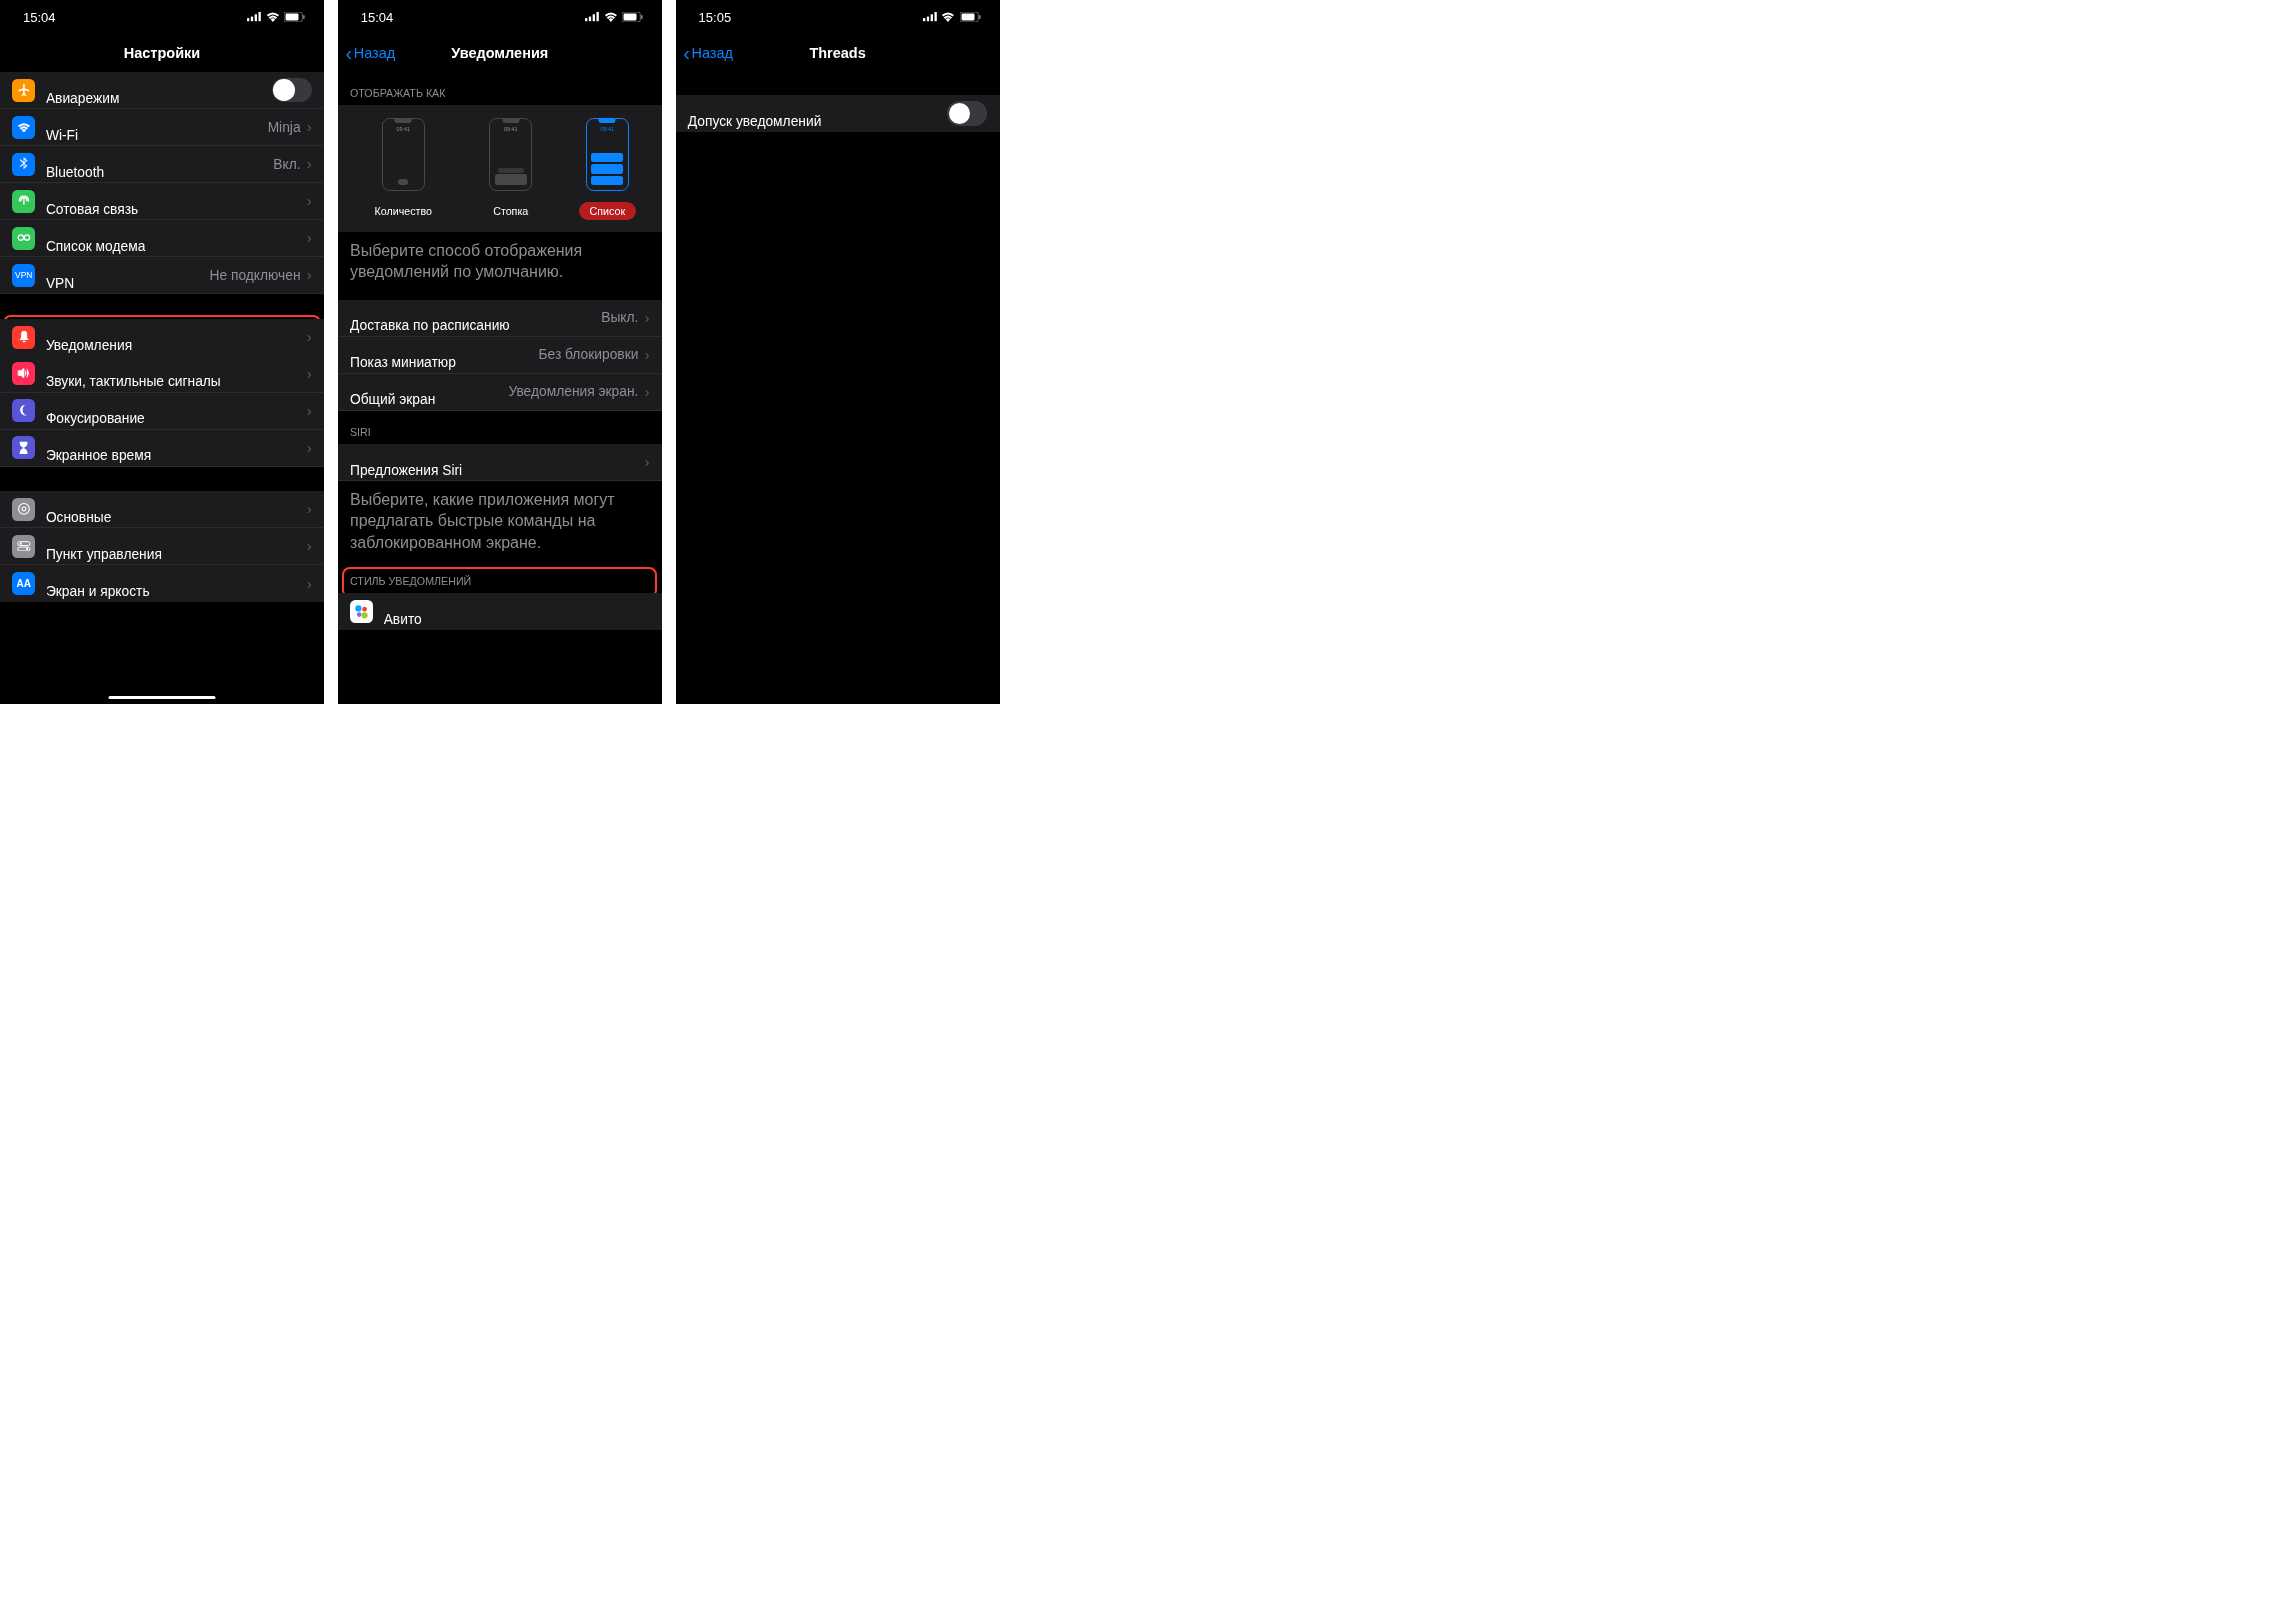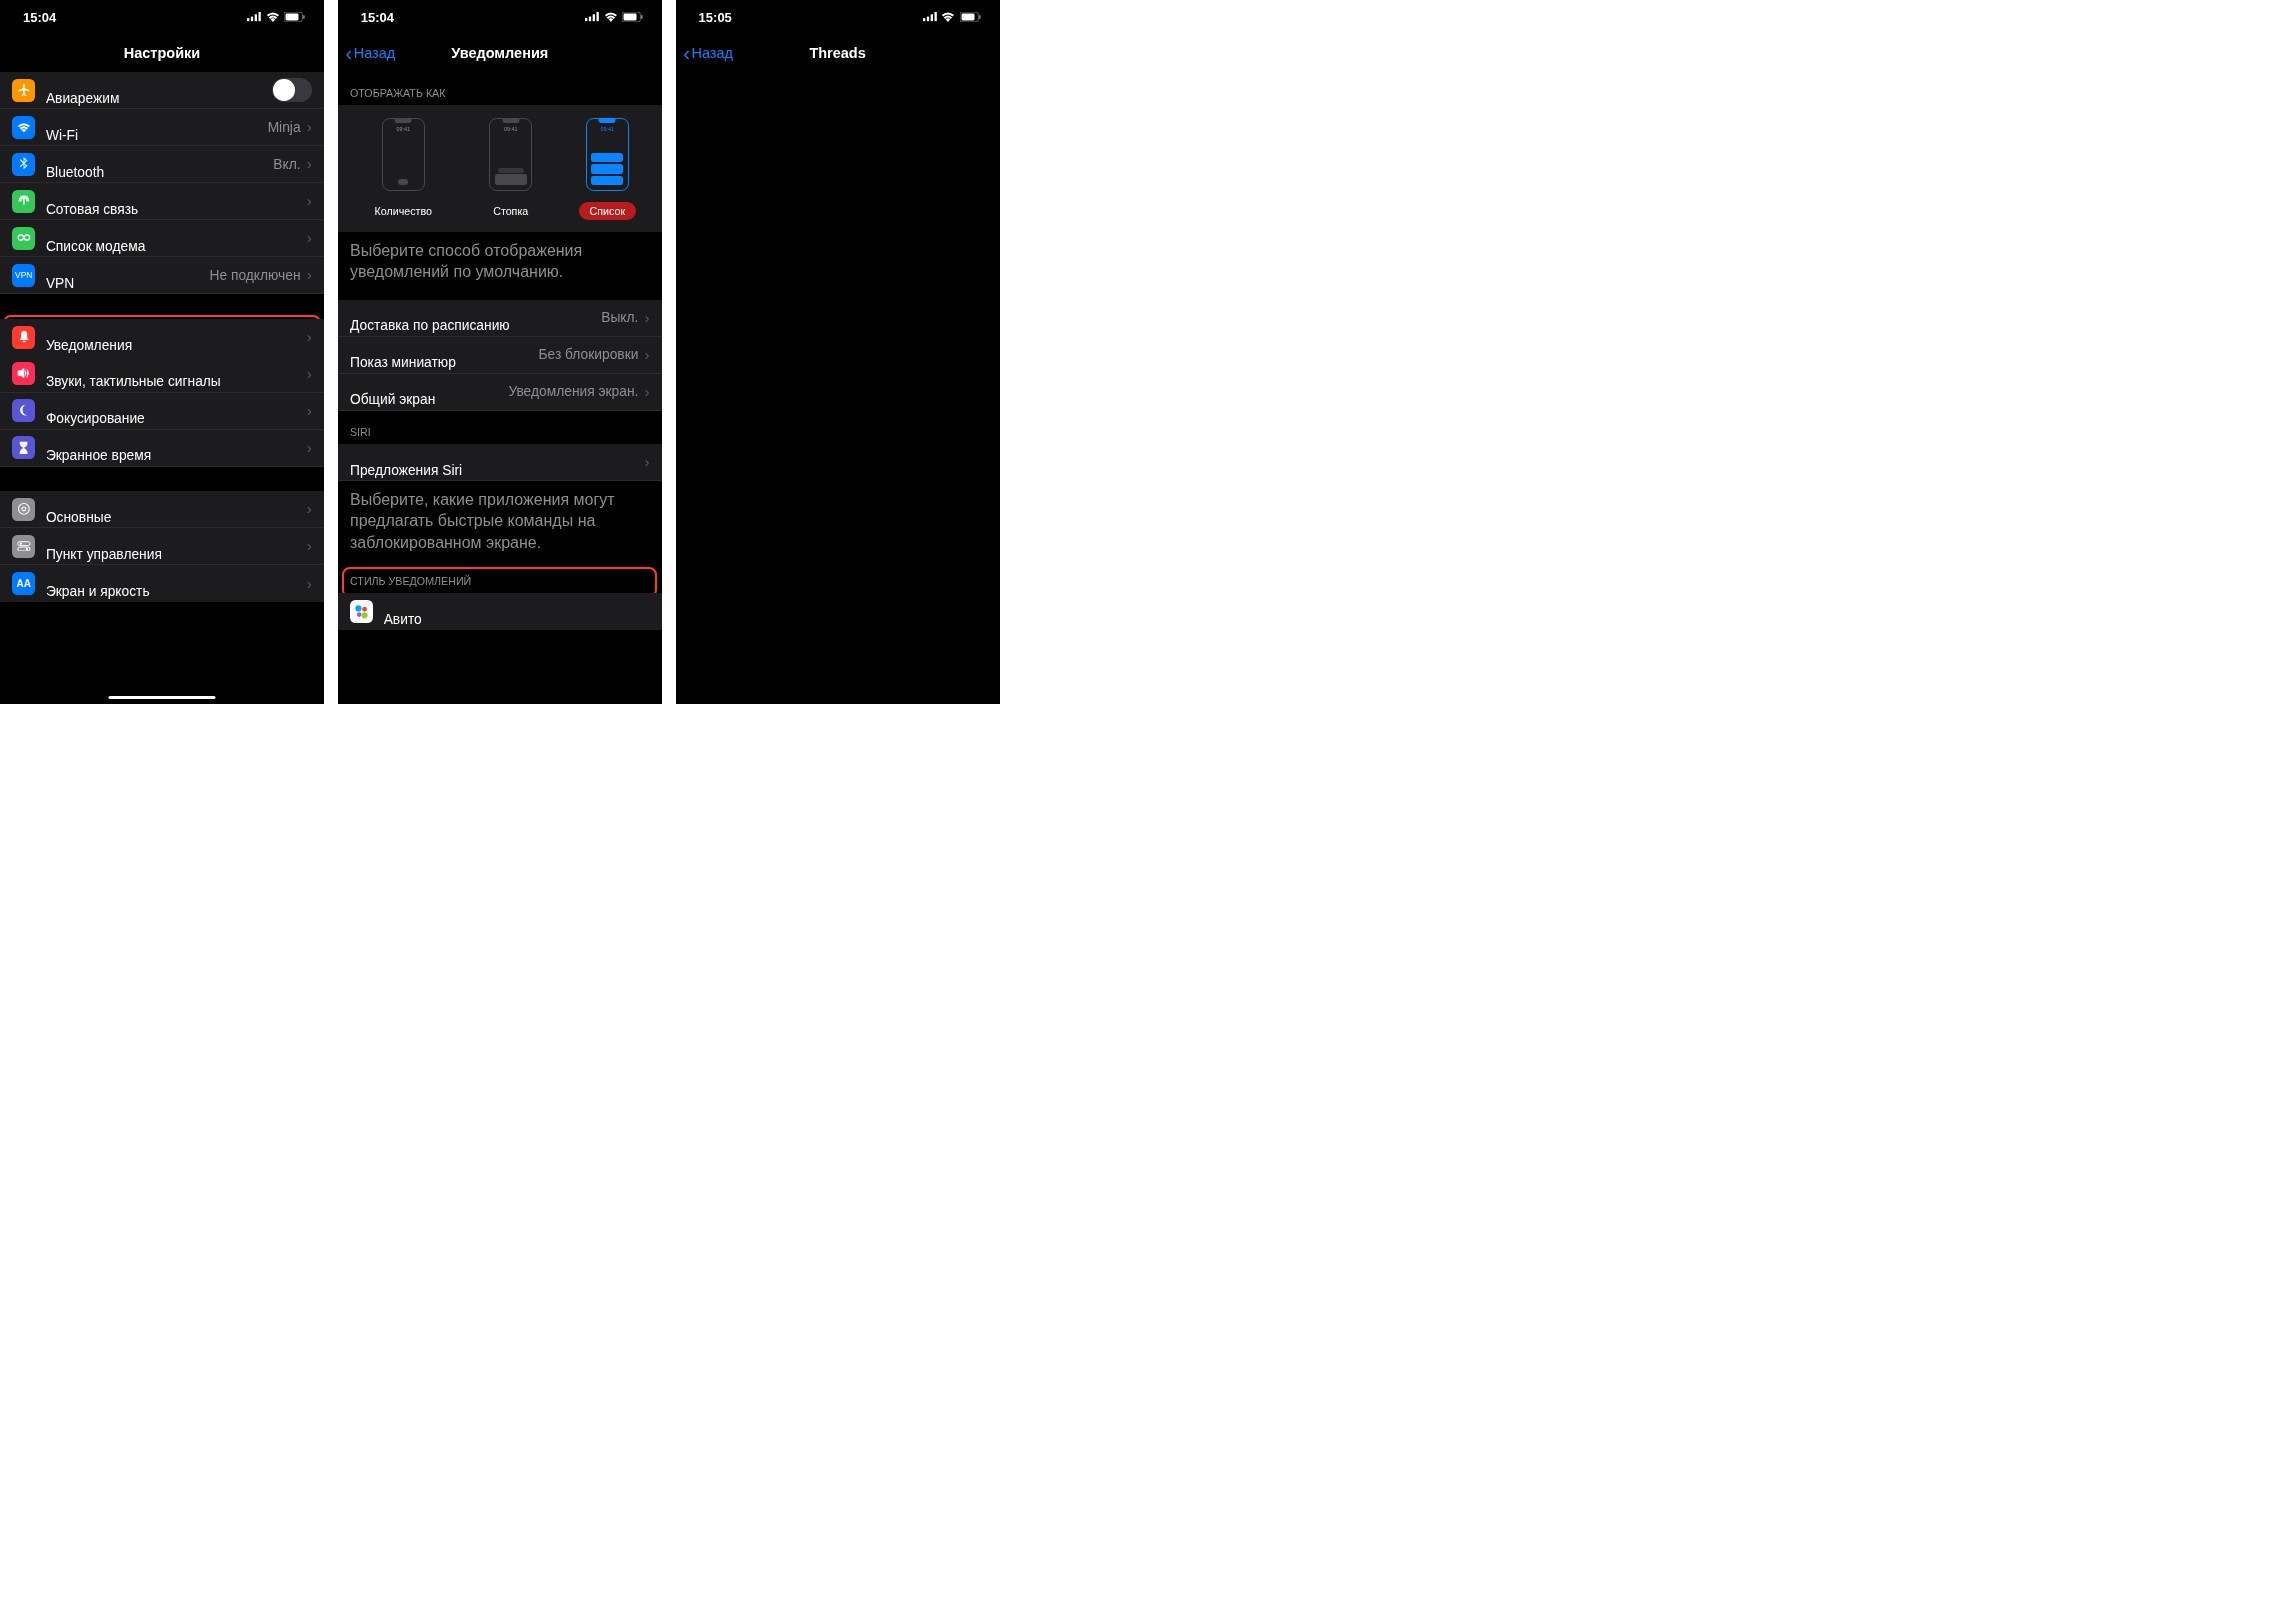--- a/index.html
+++ b/index.html
@@ -20,21 +20,21 @@
   display: flex;
   flex-direction: column;
 }
 .status-bar {
   height: 34px;
   display: flex;
   align-items: center;
   justify-content: space-between;
   padding: 0 18.4px 0 23px;
   font-size: 13px;
-  font-weight: 700;
+  font-weight: 400;
 }
 .status-right { display: flex; align-items: center; gap: 4.6px; }
 .signal-icon, .wifi-icon, .battery-icon { display: inline-flex; align-items: center; }
 .nav-bar {
   height: 38px;
   display: flex;
   align-items: center;
   position: relative;
   padding: 0 7.7px;
 }
@@ -490,14 +490,21 @@
       </span>
     </div>
   </div>
   <div class="nav-bar">
     <div class="back-btn">
       <span class="back-chevron">‹</span>
       <span>Назад</span>
     </div>
     <div class="nav-title">Threads</div>
   </div>
+  <div class="content">
+    <div style="height:23px"></div>
+    <div class="row" style="border-bottom:none">
+      <div class="label">Допуск уведомлений</div>
+      <div class="toggle"></div>
+    </div>
+  </div>
 </div>
 
 
 </body></html>

